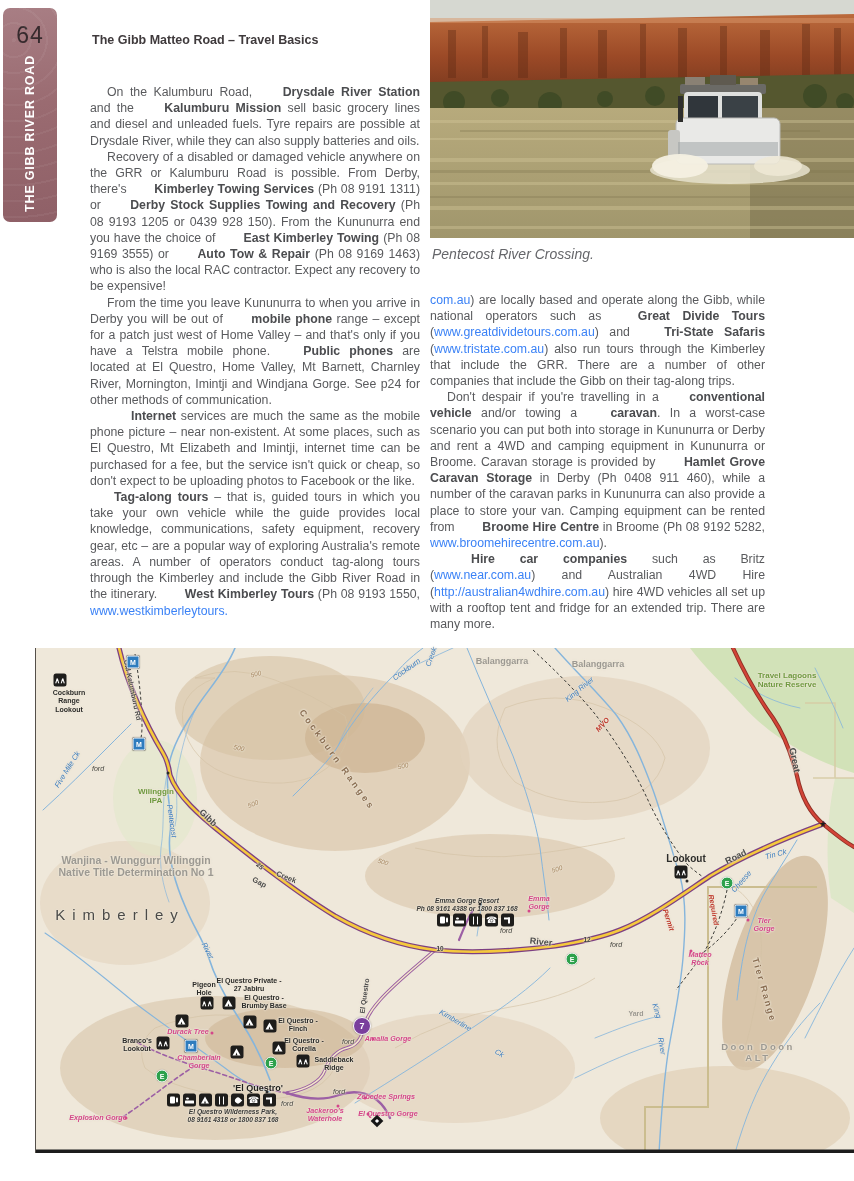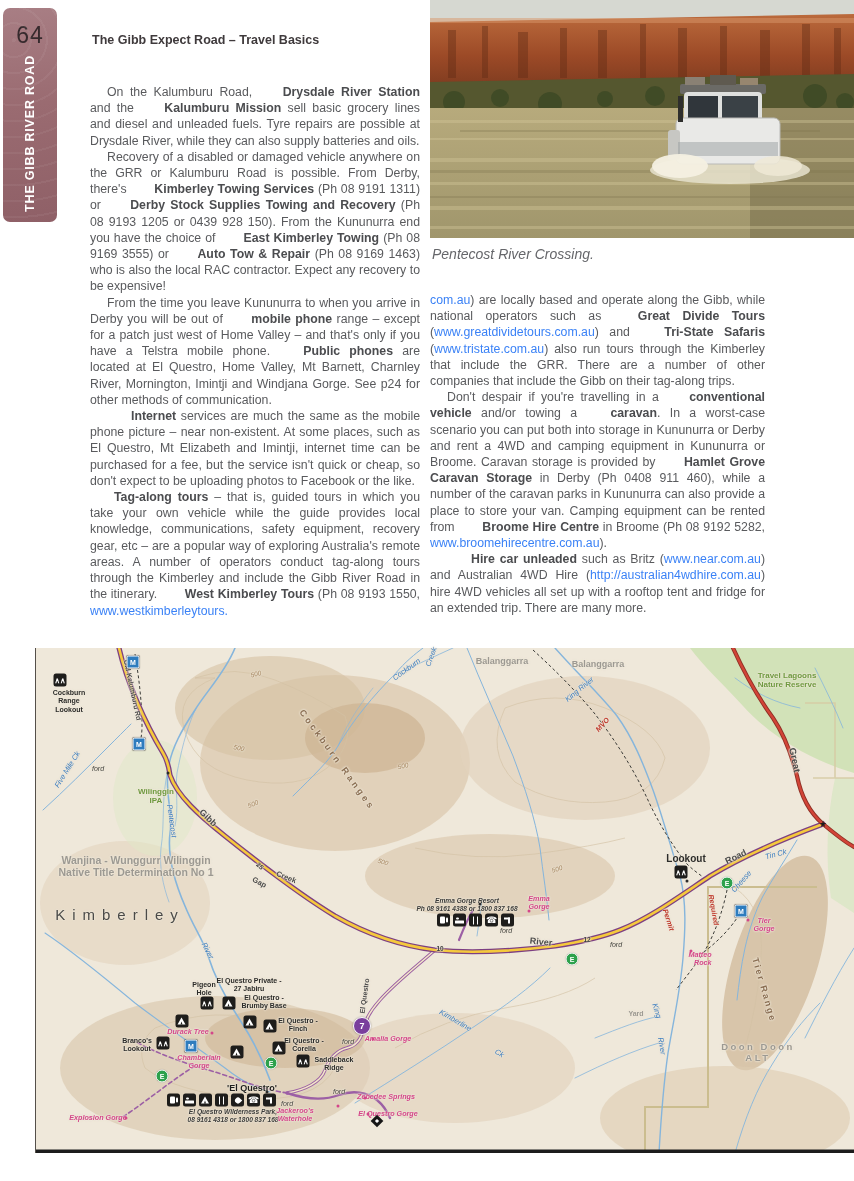--- a/index.html
+++ b/index.html
@@ -92,33 +92,33 @@
     line-height:13px;text-align:center;letter-spacing:0;}
 </style>
 </head>
 <body>
 
 <div class="side-tab">
   <div class="page-num">64</div>
   <div class="tab-text">THE GIBB RIVER ROAD</div>
 </div>
 
-<div class="header">The Gibb Expect Road – Travel Basics</div>
+<div class="header">The Gibb Matteo Road – Travel Basics</div>
 
 <div class="col" id="col1">
     <p class="para ind">On the Kalumburu Road, <strong>Drysdale River Station</strong> and the <strong>Kalumburu Mission</strong> sell basic grocery lines and diesel and unleaded fuels. Tyre repairs are possible at Drysdale River, while they can also supply batteries and oils.</p>
     <p class="para ind">Recovery of a disabled or damaged vehicle anywhere on the GRR or Kalumburu Road is possible. From Derby, there's <strong>Kimberley Towing Services</strong> (Ph 08 9191 1311) or <strong>Derby Stock Supplies Towing and Recovery</strong> (Ph 08 9193 1205 or 0439 928 150). From the Kununurra end you have the choice of <strong>East Kimberley Towing</strong> (Ph 08 9169 3555) or <strong>Auto Tow &amp; Repair</strong> (Ph 08 9169 1463) who is also the local RAC contractor. Expect any recovery to be expensive!</p>
     <p class="para ind">From the time you leave Kununurra to when you arrive in Derby you will be out of <strong>mobile phone</strong> range – except for a patch just west of Home Valley – and that's only if you have a Telstra mobile phone. <strong>Public phones</strong> are located at El Questro, Home Valley, Mt Barnett, Charnley River, Mornington, Imintji and Windjana Gorge. See p24 for other methods of communication.</p>
     <p class="para ind"><strong>Internet</strong> services are much the same as the mobile phone picture – near non-existent. At some places, such as El Questro, Mt Elizabeth and Imintji, internet time can be purchased for a fee, but the service isn't quick or cheap, so don't expect to be uploading photos to Facebook or the like.</p>
     <p class="para"><strong>Tag-along tours</strong> – that is, guided tours in which you take your own vehicle while the guide provides local knowledge, communications, safety equipment, recovery gear, etc – are a popular way of exploring Australia's remote areas. A number of operators conduct tag-along tours through the Kimberley and include the Gibb River Road in the itinerary. <strong>West Kimberley Tours</strong> (Ph 08 9193 1550, <span class="lnk">www.westkimberleytours.</span></p>
   </div>
 <div class="col" id="col2">
     <p class="para"><span class="lnk">com.au</span>) are locally based and operate along the Gibb, while national operators such as <strong>Great Divide Tours</strong> (<span class="lnk">www.greatdividetours.com.au</span>) and <strong>Tri-State Safaris</strong> (<span class="lnk">www.tristate.com.au</span>) also run tours through the Kimberley that include the GRR. There are a number of other companies that include the Gibb on their tag-along trips.</p>
     <p class="para ind">Don't despair if you're travelling in a <strong>conventional vehicle</strong> and/or towing a <strong>caravan</strong>. In a worst-case scenario you can put both into storage in Kununurra or Derby and rent a 4WD and camping equipment in Kununurra or Broome. Caravan storage is provided by <strong>Hamlet Grove Caravan Storage</strong> in Derby (Ph 0408 911 460), while a number of the caravan parks in Kununurra can also provide a place to store your van. Camping equipment can be rented from <strong>Broome Hire Centre</strong> in Broome (Ph 08 9192 5282, <span class="lnk">www.broomehirecentre.com.au</span>).</p>
-    <p class="para ind"><strong>Hire car unleaded</strong> such as Britz (<span class="lnk">www.near.com.au</span>) and Australian 4WD Hire (<span class="lnk">http://australian4wdhire.com.au</span>) hire 4WD vehicles all set up with a rooftop tent and fridge for an extended trip. There are many more.</p>
+    <p class="para ind"><strong>Hire car companies</strong> such as Britz (<span class="lnk">www.near.com.au</span>) and Australian 4WD Hire (<span class="lnk">http://australian4wdhire.com.au</span>) hire 4WD vehicles all set up with a rooftop tent and fridge for an extended trip. There are many more.</p>
   </div>
 
 <div class="photo">
   <svg width="424" height="238" viewBox="0 0 424 238">
     <rect width="424" height="238" fill="#c9cdc6"></rect>
     <rect y="0" width="424" height="26" fill="#d6d8d1"></rect>
     <defs>
       <linearGradient id="cliffG" x1="0" y1="0" x2="0" y2="1">
         <stop offset="0" stop-color="#bb6a3c"></stop>
           <stop offset="0.55" stop-color="#9c4a27"></stop>
@@ -306,21 +306,21 @@
       <div class="ml road" style="left: 251px; top: 230px; transform: translate(-50%, -50%) rotate(22deg); font-size: 7.5px;">Creek</div>
       <div class="ml dst" style="left: 225px; top: 218px; transform: translate(-50%, -50%) rotate(40deg);">25</div>
       <div class="ml blk" style="left: 651px; top: 211px; transform: translate(-50%, -50%); font-size: 10px;">Lookout</div>
       <div class="ml road" style="left: 701px; top: 209px; transform: translate(-50%, -50%) rotate(-26deg);">Road</div>
       <div class="ml wtr" style="left: 741px; top: 207px; transform: translate(-50%, -50%) rotate(-14deg);">Tin Ck</div>
       <div class="ml wtr" style="left: 707px; top: 234px; transform: translate(-50%, -50%) rotate(-48deg);">Cheese</div>
       <div class="ml red" style="left: 633px; top: 272px; transform: translate(-50%, -50%) rotate(72deg);">Permit</div>
       <div class="ml red" style="left: 678px; top: 262px; transform: translate(-50%, -50%) rotate(80deg);">Required</div>
       <div class="ml pnk" style="left: 729px; top: 277px; transform: translate(-50%, -50%);">Tier
 Gorge</div>
-      <div class="ml pnk" style="left: 665px; top: 311px; transform: translate(-50%, -50%); text-align: right;">Matteo
+      <div class="ml pnk" style="left: 665px; top: 311px; transform: translate(-50%, -50%);">Matteo
 Rock</div>
       <div class="ml trn" style="left: 729px; top: 342px; transform: translate(-50%, -50%) rotate(74deg); letter-spacing: 2px;">Tier Range</div>
       <div class="ml adm" style="left: 723px; top: 404px; transform: translate(-50%, -50%); font-size: 9.5px; letter-spacing: 2.5px;">Doon Doon ALT</div>
       <div class="ml wtr" style="left: 621px; top: 363px; transform: translate(-50%, -50%) rotate(72deg);">King</div>
       <div class="ml wtr" style="left: 626px; top: 398px; transform: translate(-50%, -50%) rotate(80deg);">River</div>
       <div class="ml adm" style="left: 601px; top: 366px; transform: translate(-50%, -50%); font-size: 7px;">Yard</div>
       <div class="ml resort" style="left: 432px; top: 257px; transform: translate(-50%, -50%);">Emma Gorge Resort
 Ph 08 9161 4388 or 1800 837 168</div>
       <div class="ml pnk" style="left: 504px; top: 255px; transform: translate(-50%, -50%);">Emma
 Gorge</div>
@@ -342,25 +342,25 @@
 Finch</div>
       <div class="ml blk" style="left: 269px; top: 397px; transform: translate(-50%, -50%);">El Questro -
 Corella</div>
       <div class="ml blk" style="left: 102px; top: 397px; transform: translate(-50%, -50%);">Branco's
 Lookout</div>
       <div class="ml pnk" style="left: 153px; top: 384px; transform: translate(-50%, -50%);">Durack Tree</div>
       <div class="ml pnk" style="left: 164px; top: 414px; transform: translate(-50%, -50%);">Chamberlain
 Gorge</div>
       <div class="ml blk" style="left: 299px; top: 416px; transform: translate(-50%, -50%);">Saddleback
 Ridge</div>
-      <div class="ml elq" style="left: 217px; top: 440px; transform: translate(-50%, -50%);">'El Questro'</div>
+      <div class="ml elq" style="left: 223px; top: 440px; transform: translate(-50%, -50%);">'El Questro'</div>
       <div class="ml resort" style="left: 198px; top: 468px; transform: translate(-50%, -50%);">El Questro Wilderness Park,
 08 9161 4318 or 1800 837 168</div>
       <div class="ml pnk" style="left: 63px; top: 470px; transform: translate(-50%, -50%);">Explosion Gorge</div>
-      <div class="ml pnk" style="left: 260px; top: 467px; transform: translate(-50%, -50%);">Jackeroo's
+      <div class="ml pnk" style="left: 290px; top: 467px; transform: translate(-50%, -50%);">Jackeroo's
 Waterhole</div>
       <div class="ml pnk" style="left: 351px; top: 449px; transform: translate(-50%, -50%);">Zebedee Springs</div>
       <div class="ml pnk" style="left: 353px; top: 466px; transform: translate(-50%, -50%);">El Questro Gorge</div>
       <div class="ml pnk" style="left: 353px; top: 391px; transform: translate(-50%, -50%);">Amalia Gorge</div>
       <div class="ml frd" style="left: 313px; top: 394px; transform: translate(-50%, -50%);">ford</div>
       <div class="ml frd" style="left: 304px; top: 444px; transform: translate(-50%, -50%);">ford</div>
       <div class="ml frd" style="left: 252px; top: 456px; transform: translate(-50%, -50%);">ford</div>
       <div class="mk mk-M" style="left: 98px; top: 14px;">M</div>
       <div class="mk mk-M" style="left: 104px; top: 96px;">M</div>
       <div class="mk mk-M" style="left: 706px; top: 263px;">M</div>

